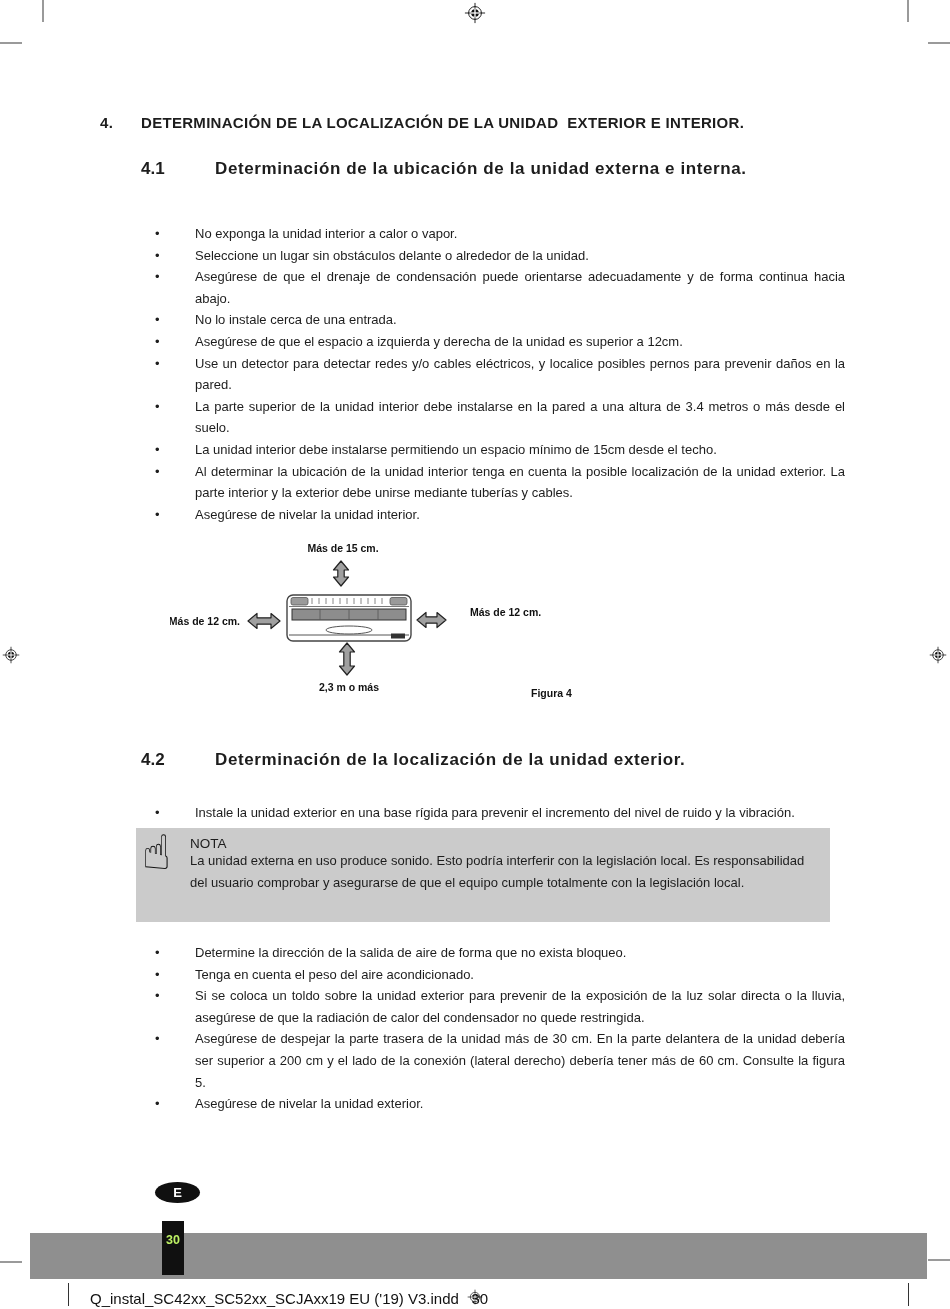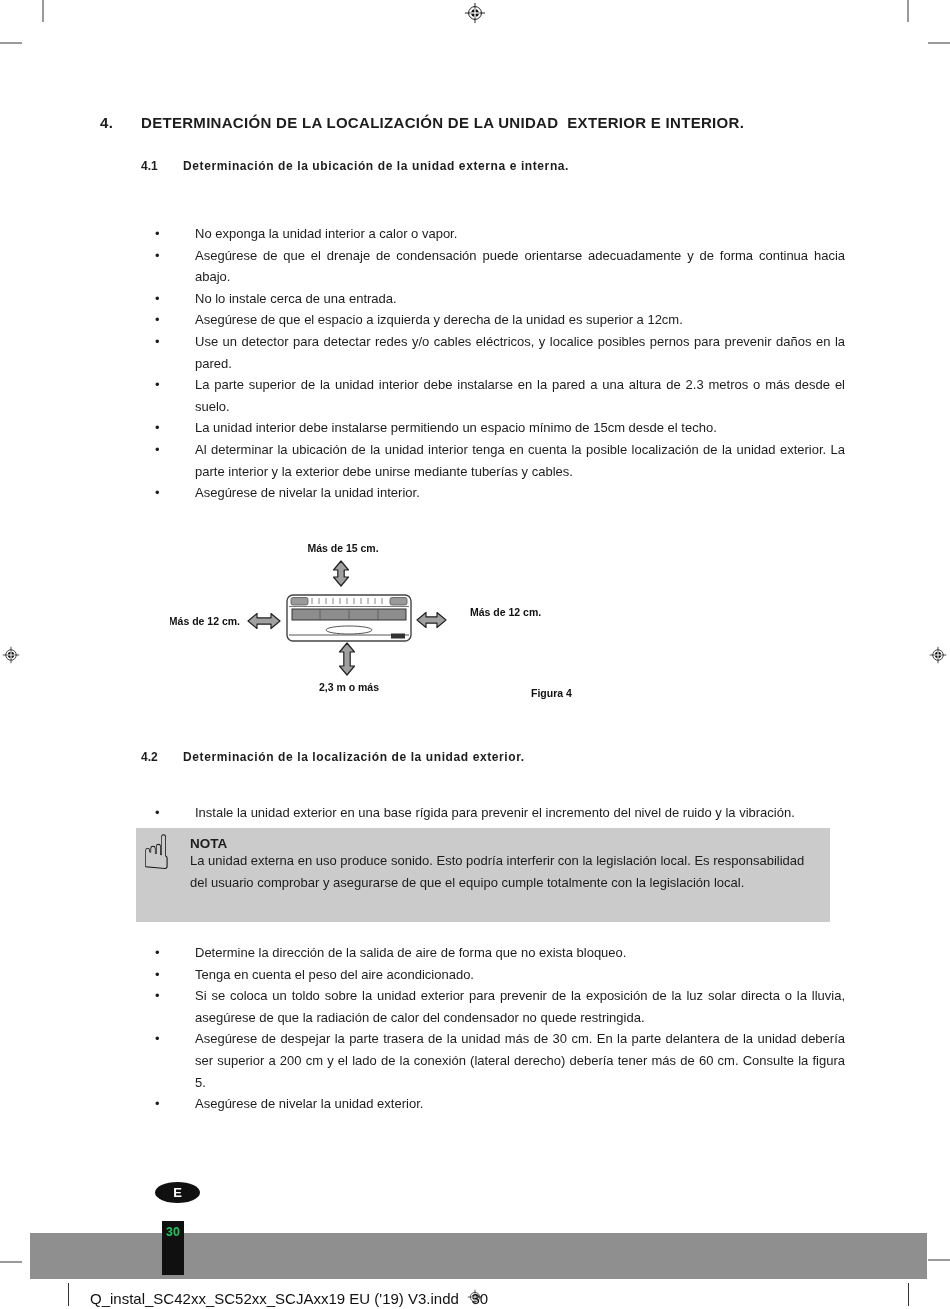--- a/index.html
+++ b/index.html
@@ -8,49 +8,49 @@
     font-family:"Liberation Sans", sans-serif; color:#1d1d1d; overflow:hidden;
   }
   
   .crop { position:absolute; background:#9a9a9a; }
   .reg  { position:absolute; }
   
   .h1 { position:absolute; left:100px; top:114px; display:flex; font-weight:700;
         font-size:15px; letter-spacing:.3px; white-space:pre-wrap; }
   .h1 .num { width:41px; flex:none; }
   .h2 { position:absolute; left:141px; display:flex; font-weight:700;
-        font-size:12px; letter-spacing:.6px; white-space:pre-wrap; }
+        font-size:17px; letter-spacing:.6px; white-space:pre-wrap;gap:32px; }
   .h2 .num { width:42px; flex:none; letter-spacing:0; }
   .h2.s41 { top:159px; }
   .h2.s42 { top:750px;align-items:center; }
   
   ul.blist { position:absolute; left:141px; width:692px; margin:12px; padding:0; list-style:none; }
   ul.blist.b1 { top:211px; }
   ul.blist.b2 { top:790px; }
   ul.blist.b3 { top:930px; }
   ul.blist li { position:relative; padding-left:42px; font-size:13px;
                 line-height:21.6px; text-align:justify; text-align-last:left; }
   ul.blist li::before { content:"•"; position:absolute; left:2px; top:0; }
   
   .figure-svg { position:absolute; left:170px; top:536px; }
   .figure-svg text { font-family:"Liberation Sans", sans-serif; font-size:10.5px; font-weight:700; fill:#111; }
   
   .note { position:absolute; left:136px; top:828px; width:694px; height:94px; background:#cbcbcb; }
   .note-icon { position:absolute; left:6px; top:0px; font-size:48px; line-height:1;
                font-family:"DejaVu Sans", sans-serif; color:#111; }
-  .note-title { position:absolute; left:54px; top:8px; font-size:13.5px; font-weight:700; }
+  .note-title { position:absolute; left:54px; top:8px; font-size:13.5px; font-weight:400; }
   .note-text  { position:absolute; left:54px; top:22px; width:632px; font-size:13px; line-height:21.6px; }
   
   .lang-badge { position:absolute; left:155px; top:1182px; width:45px; height:21px;
                 background:#101010; border-radius:50%; color:#fff; font-weight:700;
                 font-size:13px; text-align:center; line-height:21px; }
   .bottom-bar { position:absolute; left:30px; top:1233px; width:897px; height:46px; background:#8f8f8f; }
   .page-tab { position:absolute; left:162px; top:1221px; width:22px; height:54px;
-              background:#101010; color:#22c55e; font-weight:700; font-size:12.5px;
-              text-align:center; padding-top:4px; box-sizing:border-box; z-index:2; }
+              background:#101010; color:#bef264; font-weight:700; font-size:12.5px;
+              text-align:center; padding-top:12px; box-sizing:border-box; z-index:2; }
   .footer-tick { position:absolute; top:1283px; width:1px; height:23px; background:#333; }
   .footer-left  { position:absolute; left:90px;  top:1290px; font-size:15px; white-space:pre; color:#111; }
   .footer-right { position:absolute; right:45px; top:1290px; font-size:9.5px; white-space:pre; color:#111;margin-top:45px; }
 </style>
 </head>
 <body>
 
 <div class="page">
 
   <div class="crop" style="left:42px;top:0;width:1.5px;height:22px"></div>
@@ -97,25 +97,26 @@
     <span class="num">4.</span>
     <span>DETERMINACIÓN DE LA LOCALIZACIÓN DE LA UNIDAD  EXTERIOR E INTERIOR.</span>
   </div>
   <div class="h2 s41">
     <span class="num">4.1</span>
     <span>Determinación de la ubicación de la unidad externa e interna.</span>
   </div>
 
   <ul class="blist b1">
     <li>No exponga la unidad interior a calor o vapor.</li>
+    <li>Seleccione un lugar sin obstáculos delante o alrededor de la unidad.</li>
     <li>Asegúrese de que el drenaje de condensación puede orientarse adecuadamente y de forma continua hacia abajo.</li>
     <li>No lo instale cerca de una entrada.</li>
     <li>Asegúrese de que el espacio a izquierda y derecha de la unidad es superior a 12cm.</li>
     <li>Use un detector para detectar redes y/o cables eléctricos, y localice posibles pernos para prevenir daños en la pared.</li>
-    <li>La parte superior de la unidad interior debe instalarse en la pared a una altura de 2.3 metros o más desde el suelo.</li>
+    <li>La parte superior de la unidad interior debe instalarse en la pared a una altura de 3.4 metros o más desde el suelo.</li>
     <li>La unidad interior debe instalarse permitiendo un espacio mínimo de 15cm desde el techo.</li>
     <li>Al determinar la ubicación de la unidad interior tenga en cuenta la posible localización de la unidad exterior. La parte interior y la exterior debe unirse mediante tuberías y cables.</li>
     <li>Asegúrese de nivelar la unidad interior.</li>
   </ul>
 
   <svg class="figure-svg" width="430" height="168" viewBox="0 0 430 168">
 
     <text x="173" y="16" text-anchor="middle">Más de 15 cm.</text>
     <text x="70" y="89" text-anchor="end">Más de 12 cm.</text>
     <text x="300" y="80" text-anchor="start">Más de 12 cm.</text>

